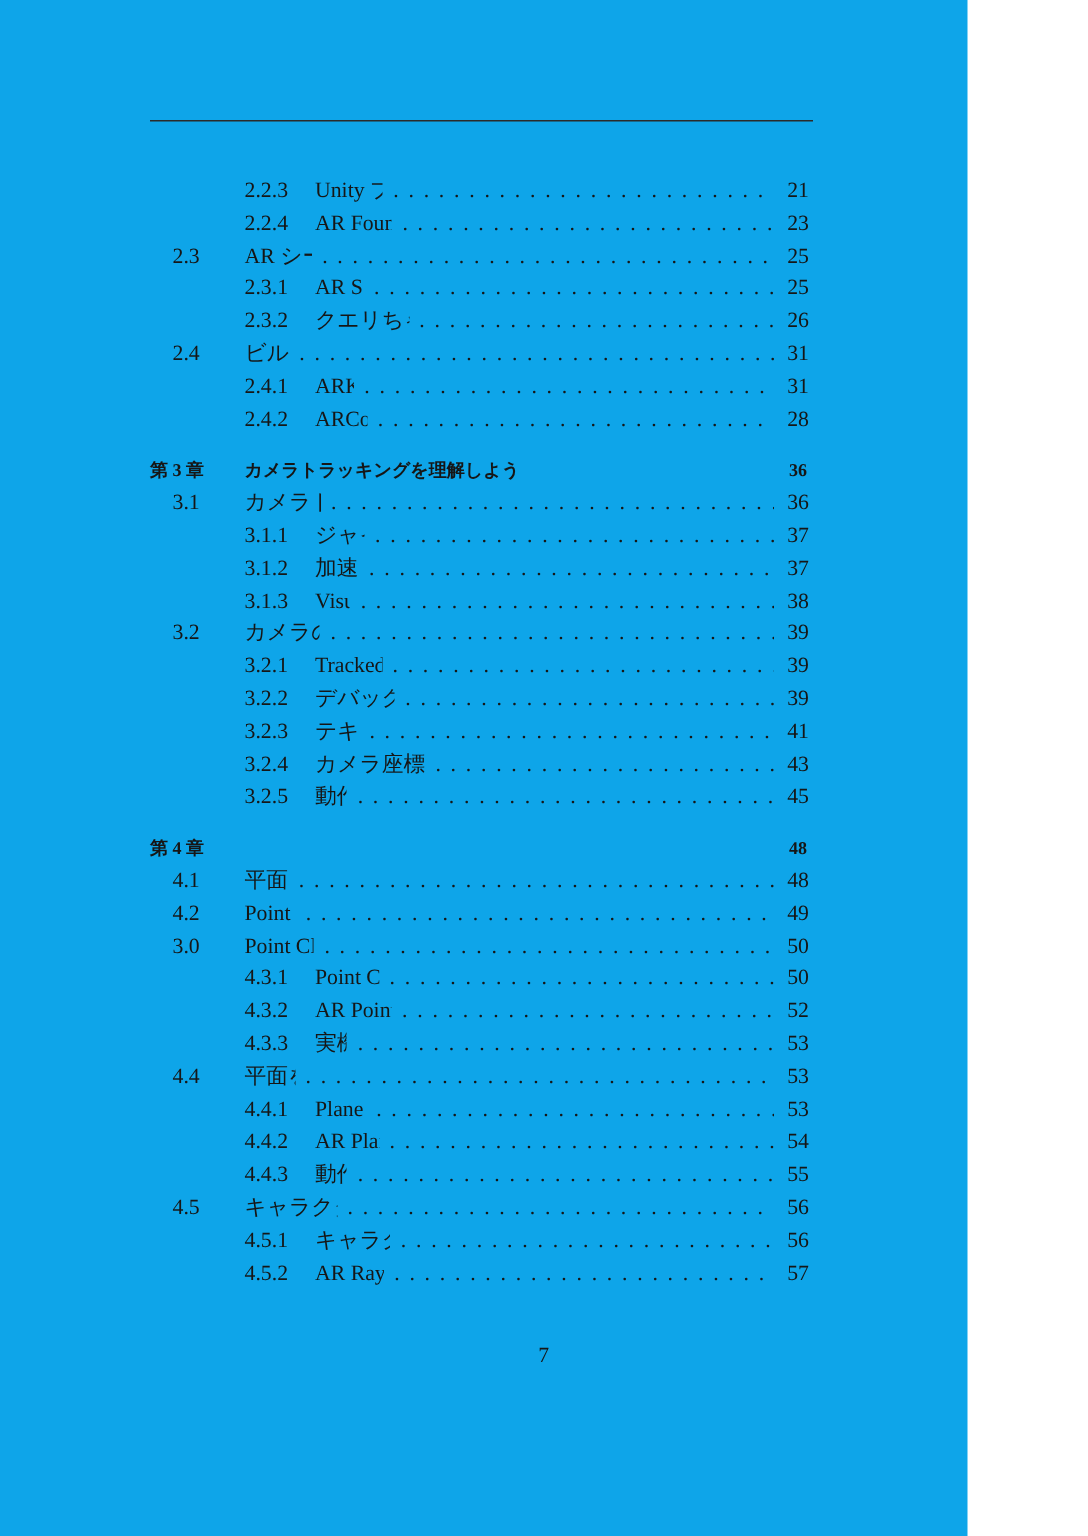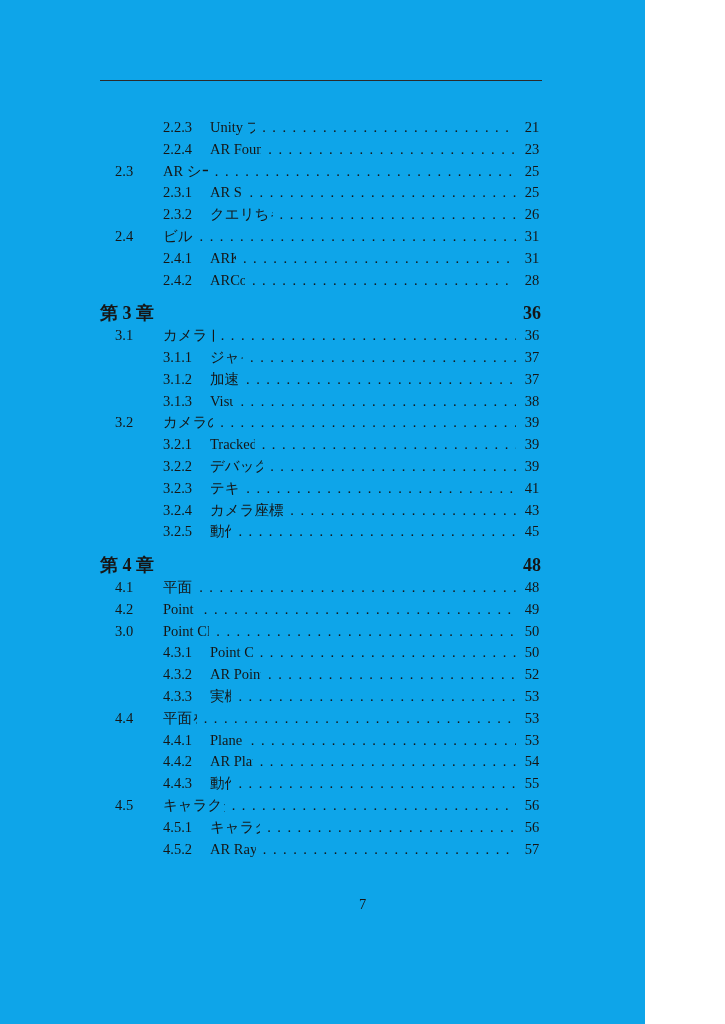--- a/index.html
+++ b/index.html
@@ -57,21 +57,21 @@
     min-width: 20px;
     text-align: center;
   }
   .level-3 { padding-left: 63px; }
   .level-3 .num { width: 47px; }
   .level-2 { padding-left: 15px; }
   .level-2 .num { width: 48px; }
   .level-chapter {
     padding-left: 0;
     font-weight: bold;
-    font-size: 18px;
+    font-size: 12px;
     margin-top: 12px;
   }
   .level-chapter .num { width: 63px; }
   .level-chapter .leader::after { content: none; }
   .footer {
     position: absolute;
     top: 896px;
     left: 0;
     width: 725px;
     text-align: center;
@@ -135,20 +135,21 @@
 
   <div class="toc-row level-3">
     <span class="num">2.4.2</span>
     <span class="title">ARCore（Android）</span>
     <span class="leader"></span>
     <span class="pagenum">28</span>
   </div>
 
   <div class="toc-row level-chapter">
     <span class="num">第 3 章</span>
+    <span class="title">カメラトラッキングを理解しよう</span>
     <span class="leader"></span>
     <span class="pagenum">36</span>
   </div>
 
   <div class="toc-row level-2">
     <span class="num">3.1</span>
     <span class="title">カメラトラッキングとは</span>
     <span class="leader"></span>
     <span class="pagenum">36</span>
   </div>

